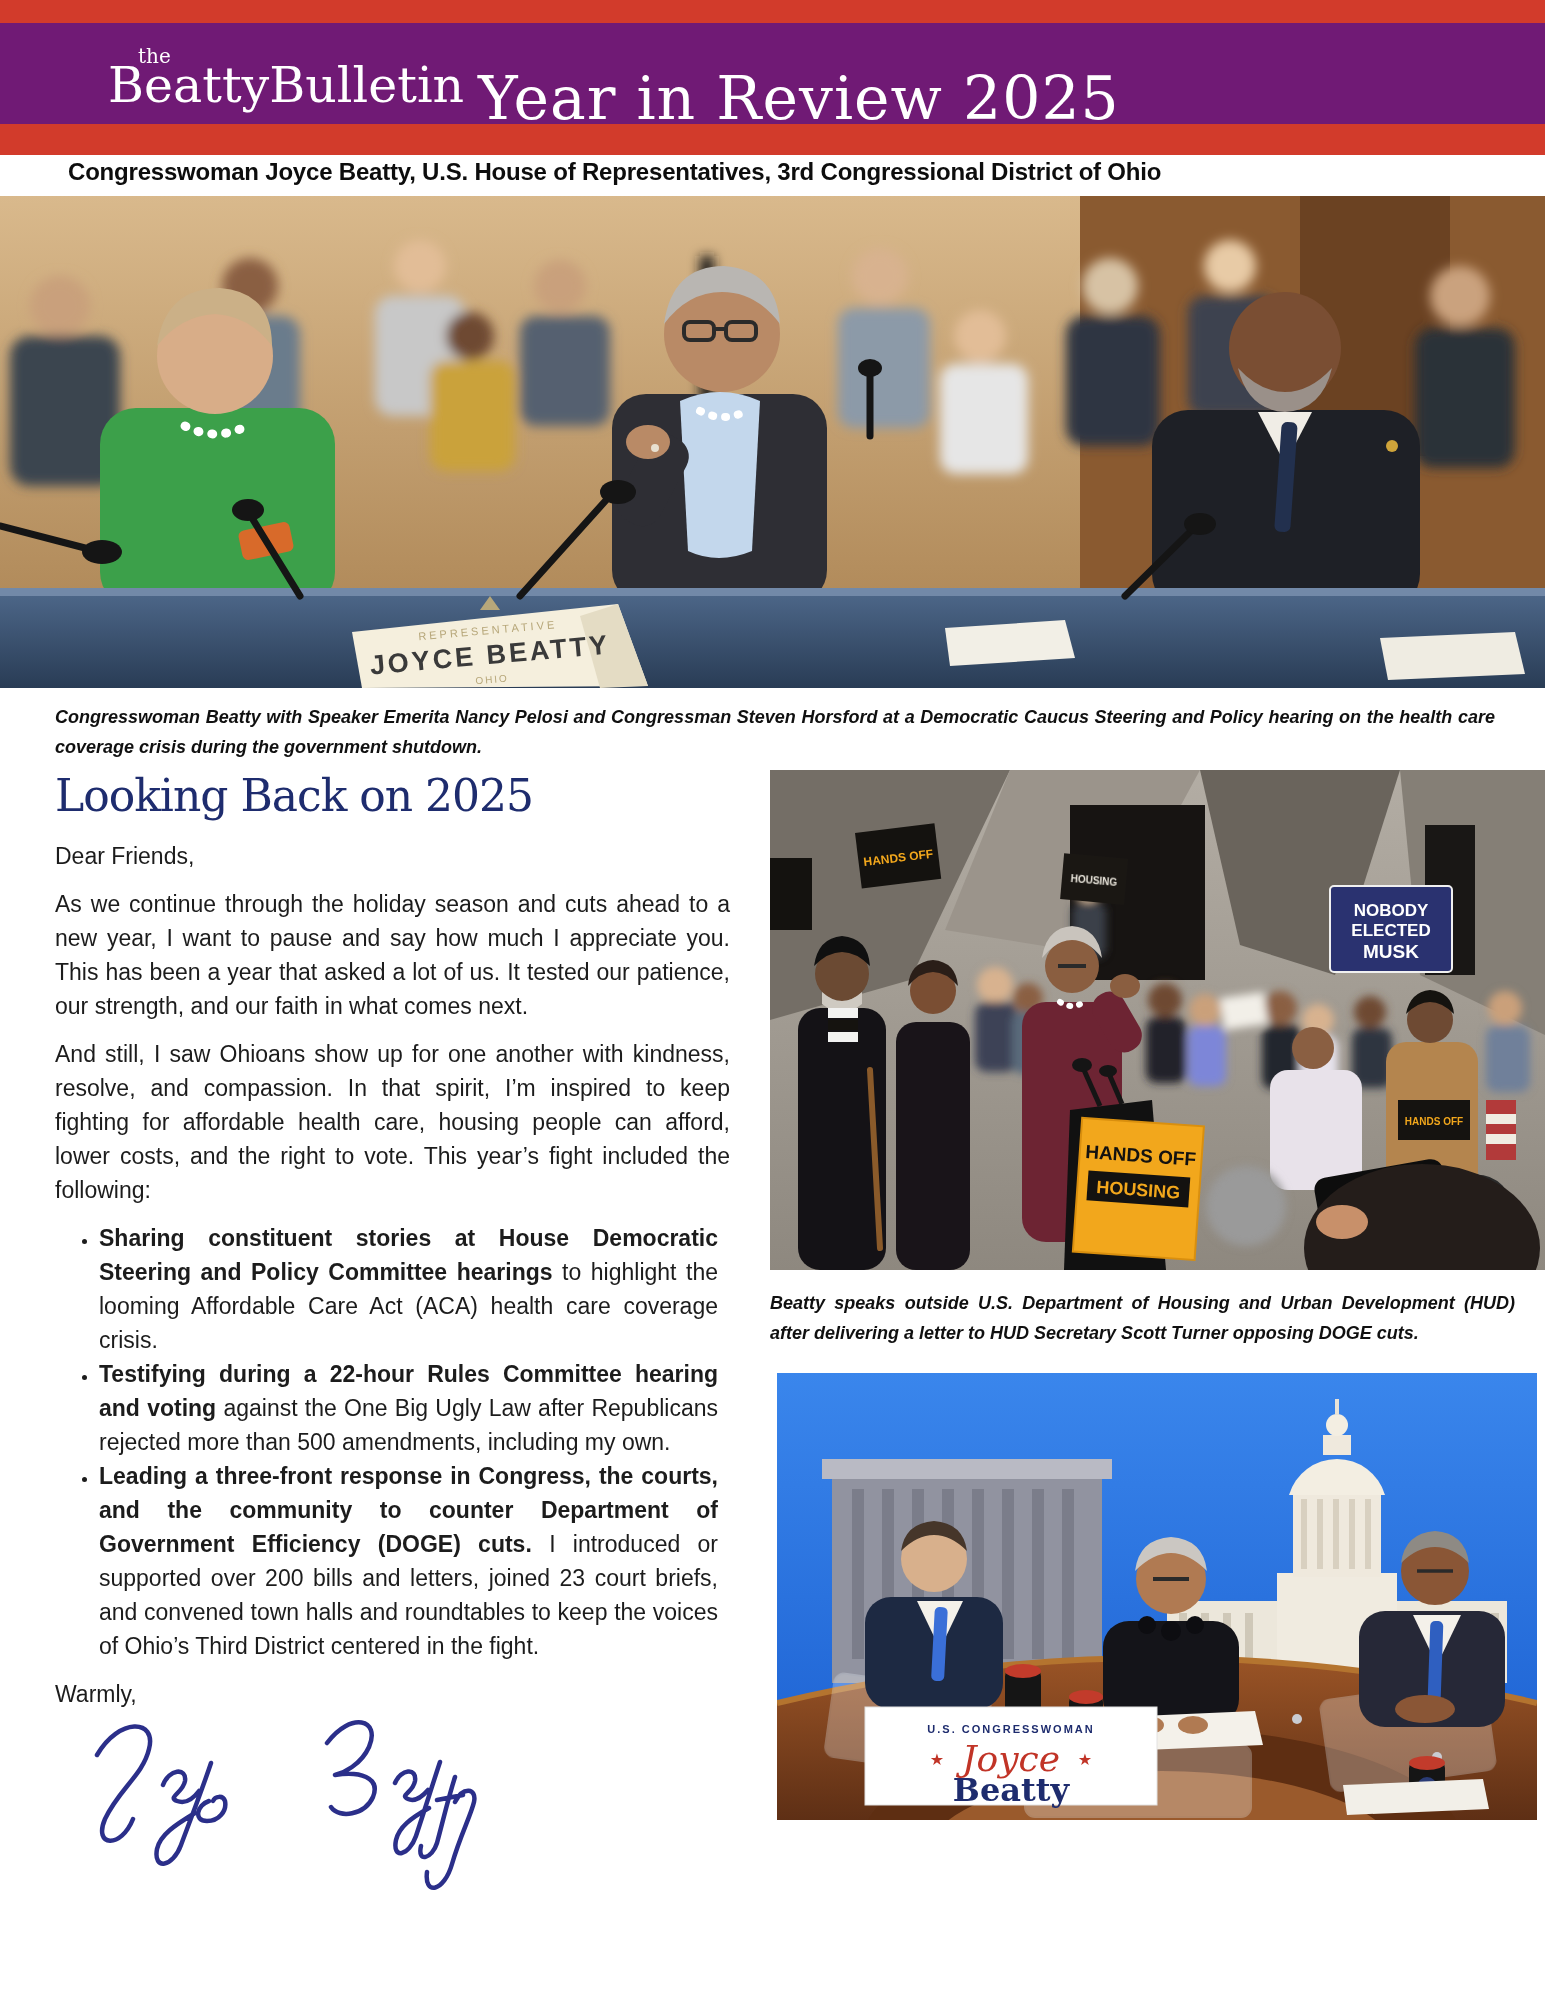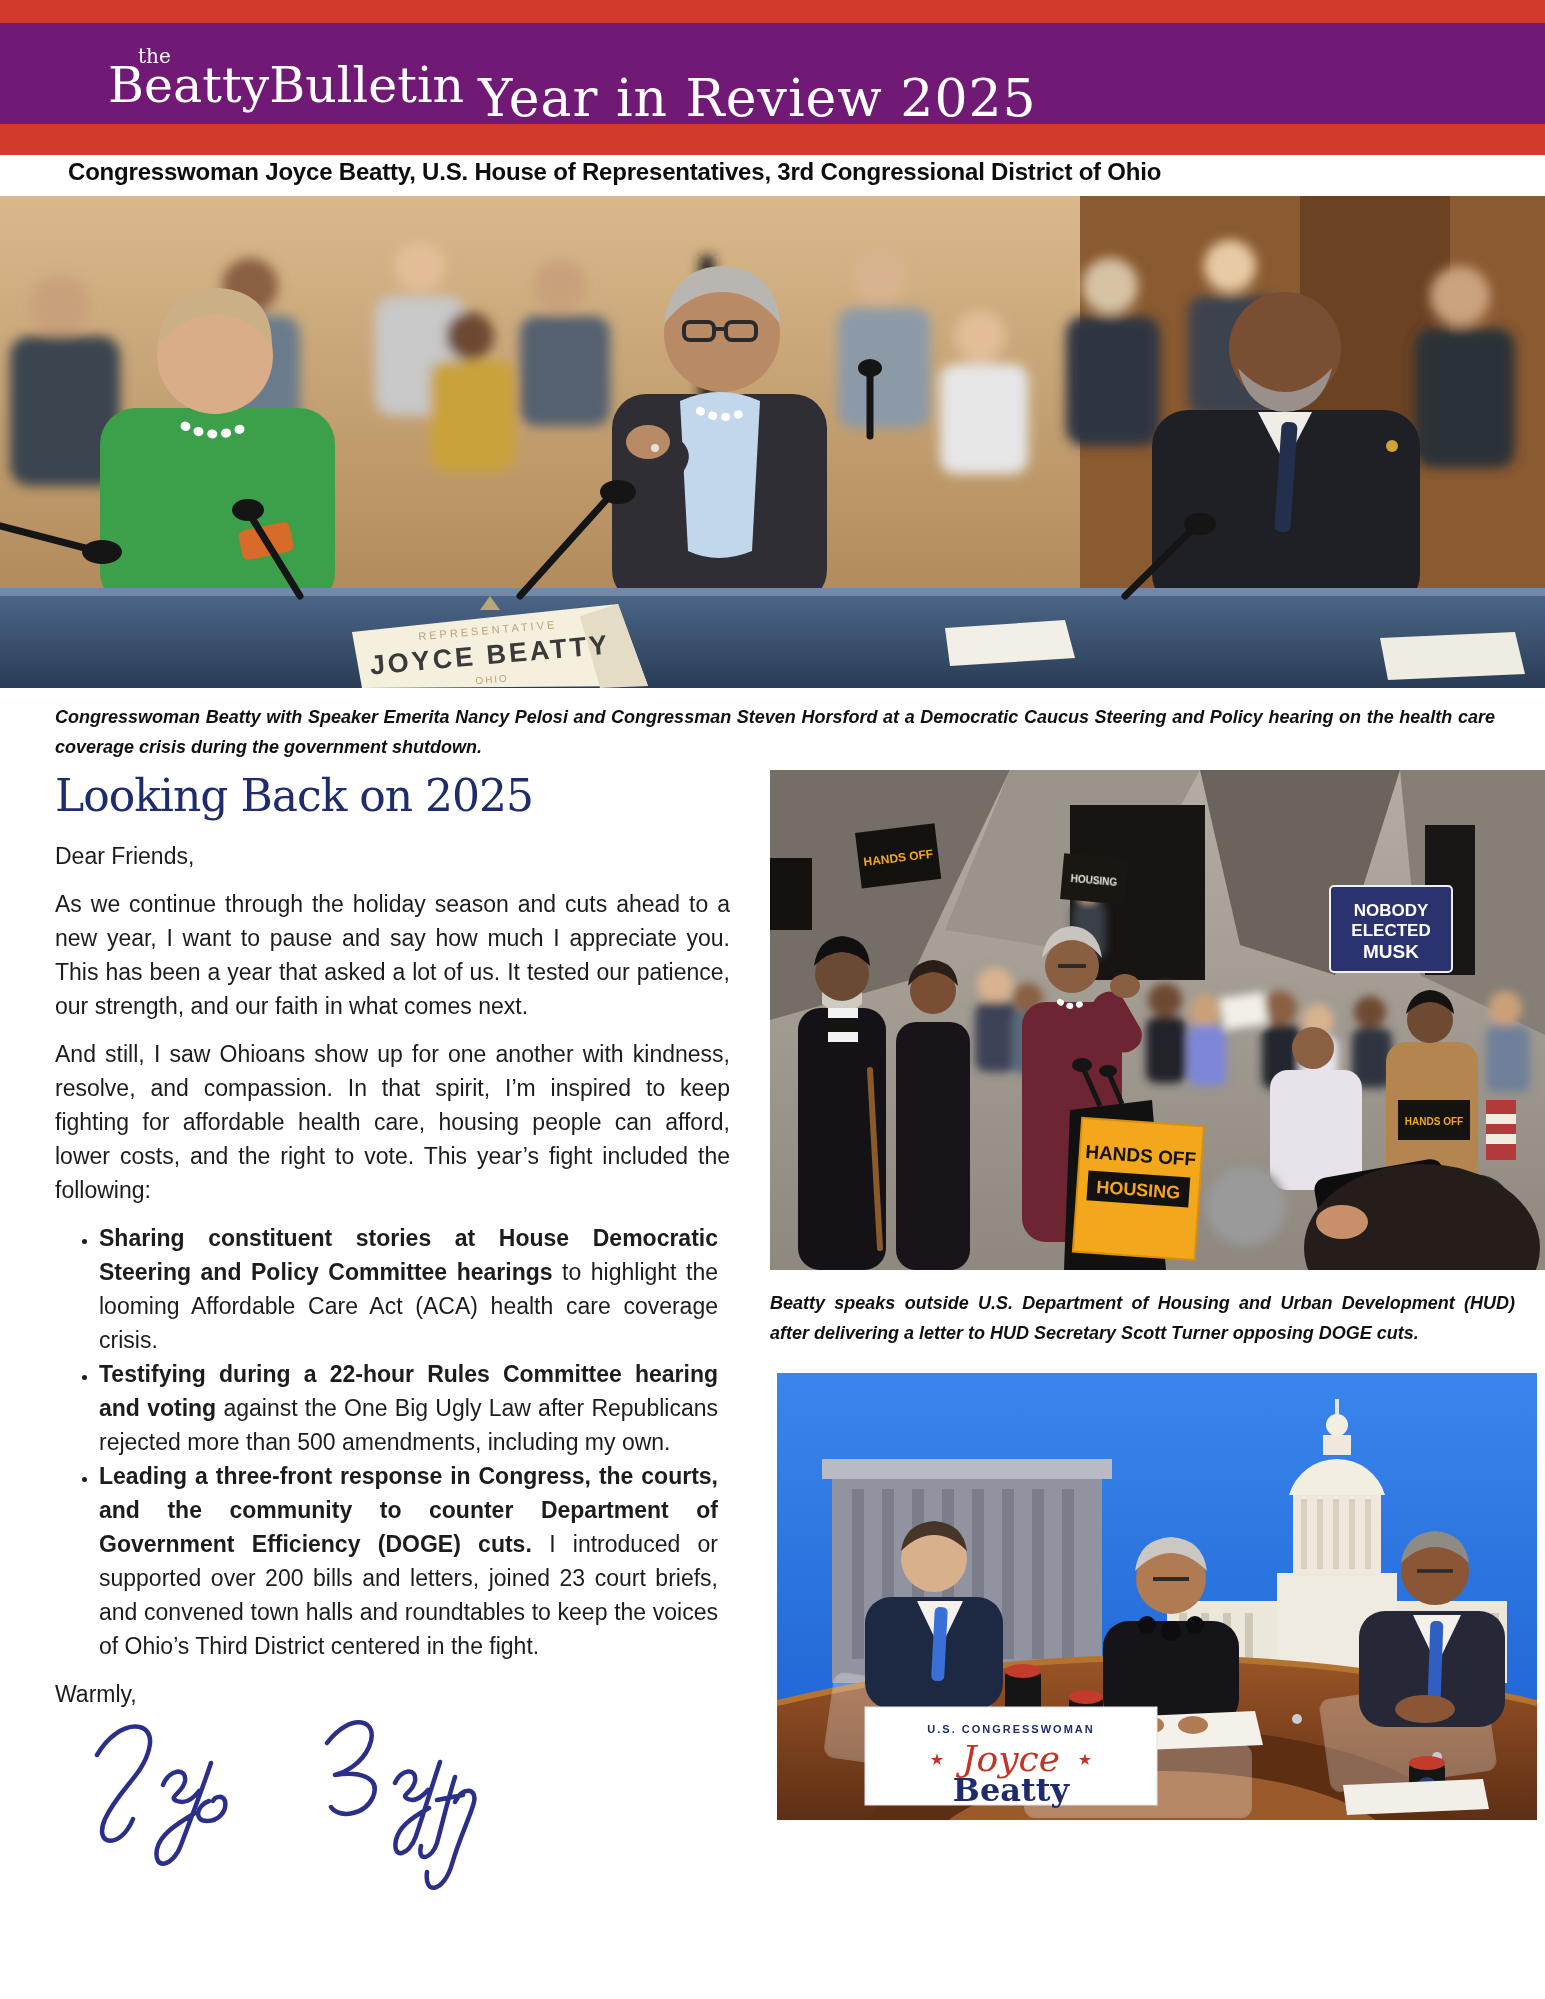--- a/index.html
+++ b/index.html
@@ -10,21 +10,21 @@
   }
   
   .strip-red-top{position:absolute;left:0;top:0;width:1545px;height:23px;background:#d23b2b;}
   .navy-bar{position:absolute;left:0;top:23px;width:1545px;height:101px;background:#701a75;}
   .strip-red-2{position:absolute;left:0;top:124px;width:1545px;height:31px;background:#d23b2b;}
   .logo{position:absolute;left:108px;top:34px;color:#fff;font-family:"DejaVu Serif",serif;}
   .logo-the{position:absolute;left:30px;top:-13px;font-size:20px;}
   .logo-name{font-size:49px;letter-spacing:0px;}
   .masthead-title{
     position:absolute;left:478px;top:23px;height:101px;line-height:104px;
-    color:#fff;font-family:"DejaVu Serif",serif;font-size:52px;letter-spacing:1px;white-space:nowrap;
+    color:#fff;font-family:"DejaVu Serif",serif;font-size:60px;letter-spacing:1px;white-space:nowrap;
   }
   .subtitle{
     position:absolute;left:68px;top:158px;width:1440px;
     font-size:24px;font-weight:bold;letter-spacing:-0.2px;color:#0d0d0d;
   }
   
   .photo-main{position:absolute;left:0;top:196px;width:1545px;height:492px;}
   .photo-main svg,.photo-b svg,.photo-c svg{display:block;}
   .caption{font-weight:bold;font-style:italic;font-size:18px;line-height:30px;text-align:justify;color:#101010;}
   .caption-main{position:absolute;left:55px;top:702px;width:1440px;}

